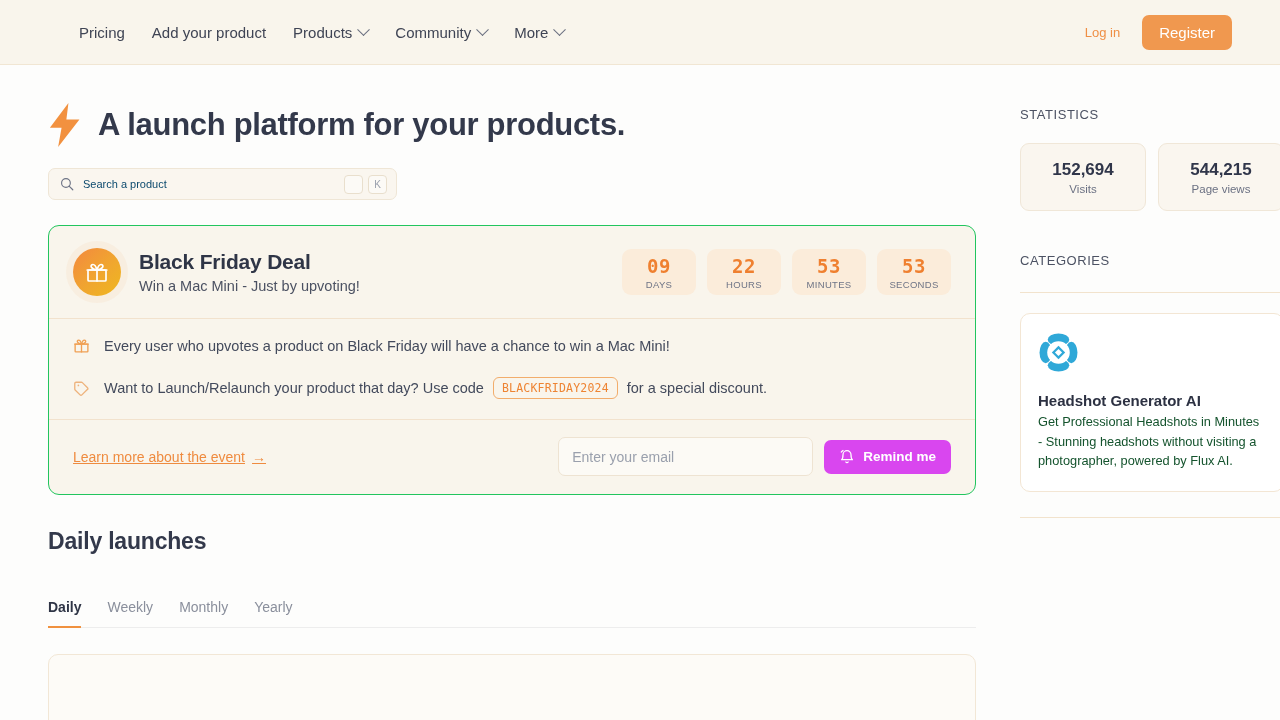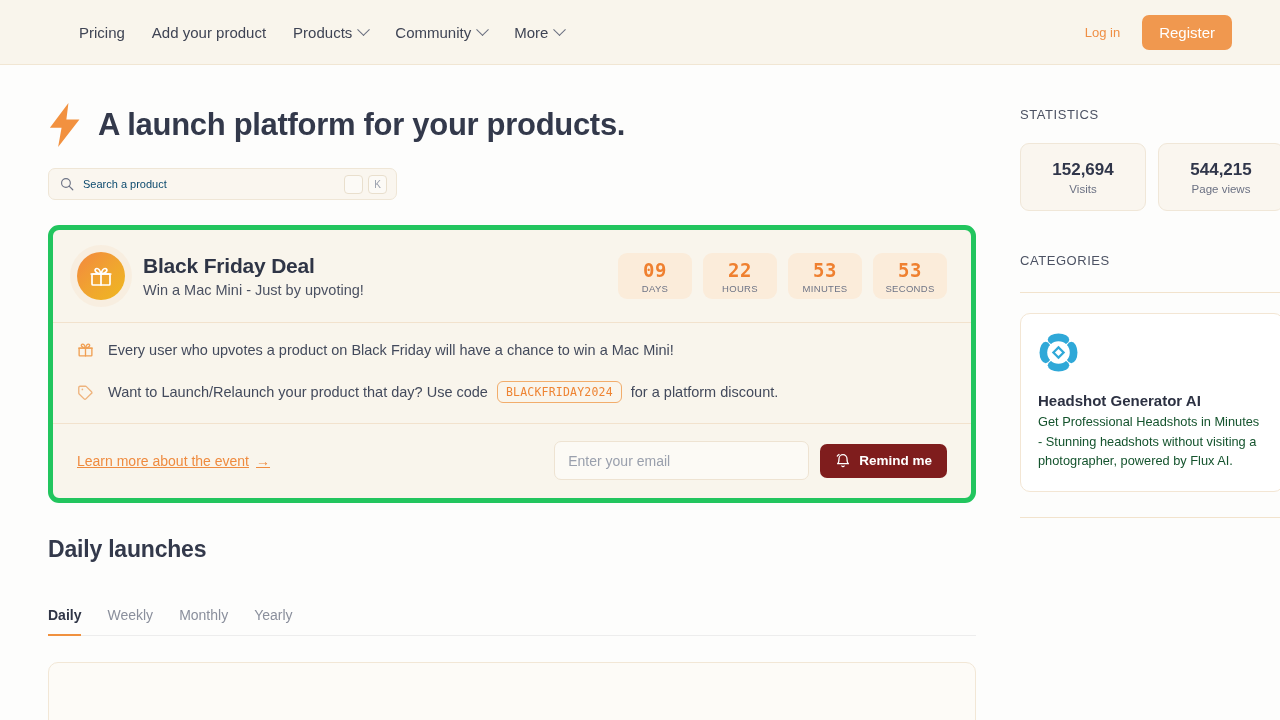--- a/index.html
+++ b/index.html
@@ -96,21 +96,21 @@
     border-radius: 4px;
     background: #fcfaf6;
     font-size: 10px;
     color: #9aa0ad;
     display: flex; align-items: center; justify-content: center;
   }
 
   
   .deal {
     margin-top: 25px;
-    border: 5px solid #22c55e;
+    border: 1px solid #22c55e;
     border-radius: 11px;
     overflow: hidden;
     background: #f9f5ec;
   }
   .deal-top {
     display: flex;
     align-items: center;
     padding: 22px 24px 22px 24px;
     border-bottom: 1px solid #f2e2cd;
   }
@@ -173,21 +173,21 @@
     border-radius: 7px;
     font-size: 14px;
     color: #8d93a1;
     padding: 0 13px;
     font-family: inherit;
     outline: none;
   }
   .email-input::placeholder { color: #9aa0ad; }
   .remind-btn {
     height: 34px;
-    background: #7f1d1d;
+    background: #d946ef;
     border: none; border-radius: 7px;
     color: #fff; font-size: 13.5px; font-weight: bold;
     padding: 0 15px;
     display: flex; align-items: center; gap: 8px;
     cursor: pointer;
     font-family: inherit;
   }
 
   
   .sec-title {
@@ -351,21 +351,21 @@
           </div>
         </div>
         <div class="deal-row">
           <svg class="deal-row-ico" viewBox="0 0 24 24" fill="none" stroke="#eeb37d" stroke-width="1.9" stroke-linecap="round" stroke-linejoin="round">
             <path d="M20.5 13.1 L12.6 21 a1.8 1.8 0 0 1-2.6 0 L3 14 a1.8 1.8 0 0 1-.5-1.3 V5 a1.8 1.8 0 0 1 1.8-1.8 h7.6 a1.8 1.8 0 0 1 1.3.5 l7.3 7.3 a1.8 1.8 0 0 1 0 2.6 Z"></path>
             <circle cx="7.6" cy="7.6" r="1.2" fill="#eeb37d" stroke="none"></circle>
           </svg>
           <div class="deal-row-txt">
             <span>Want to Launch/Relaunch your product that day? Use code</span>
             <span class="promo">BLACKFRIDAY2024</span>
-            <span>for a platform discount.</span>
+            <span>for a special discount.</span>
           </div>
         </div>
       </div>
 
       <div class="deal-foot">
         <div class="learn">
           <span>Learn more about the event</span>
           <span>→</span>
         </div>
         <div class="foot-right">

